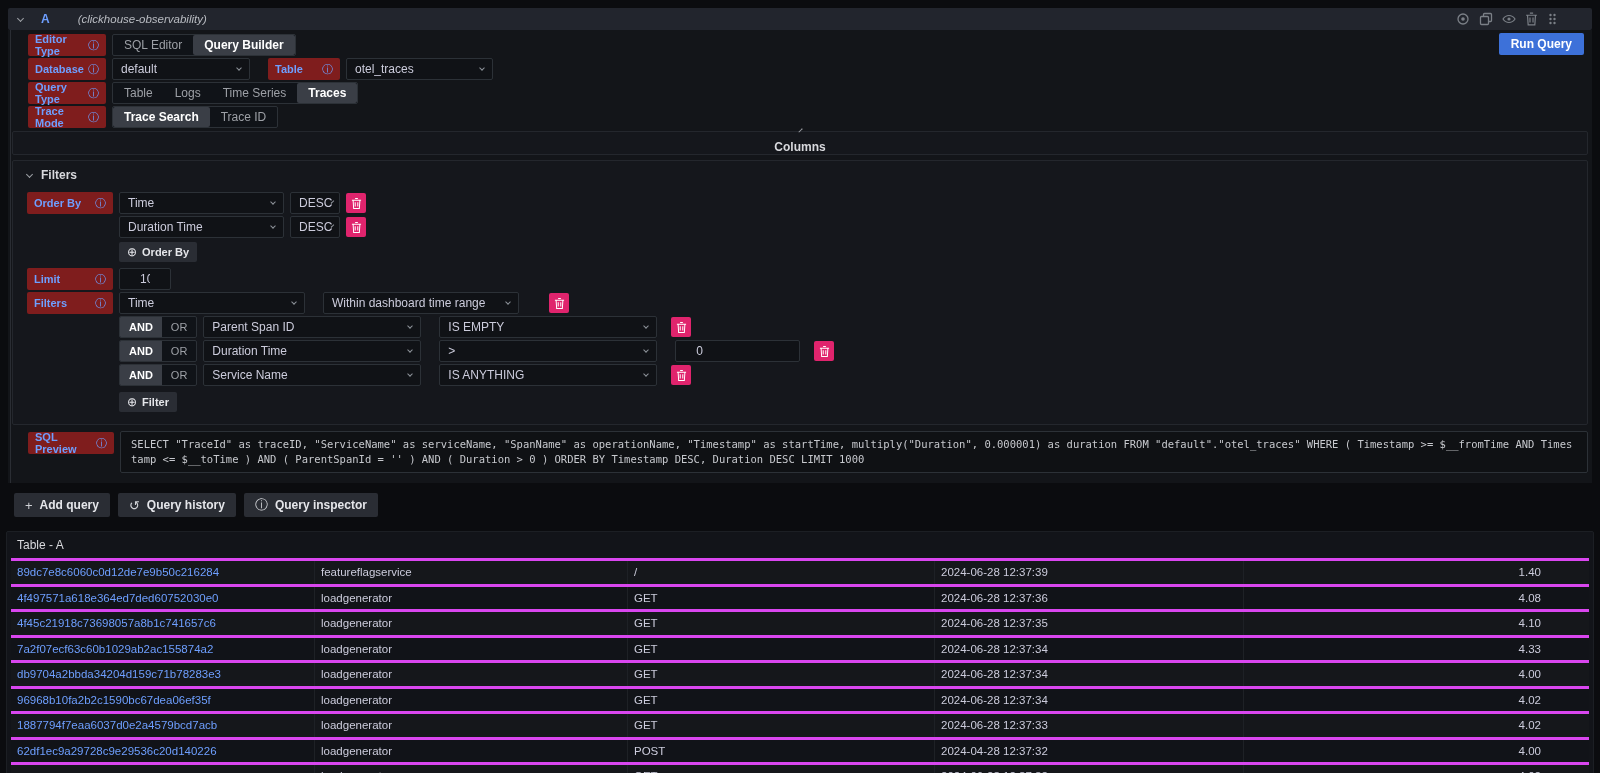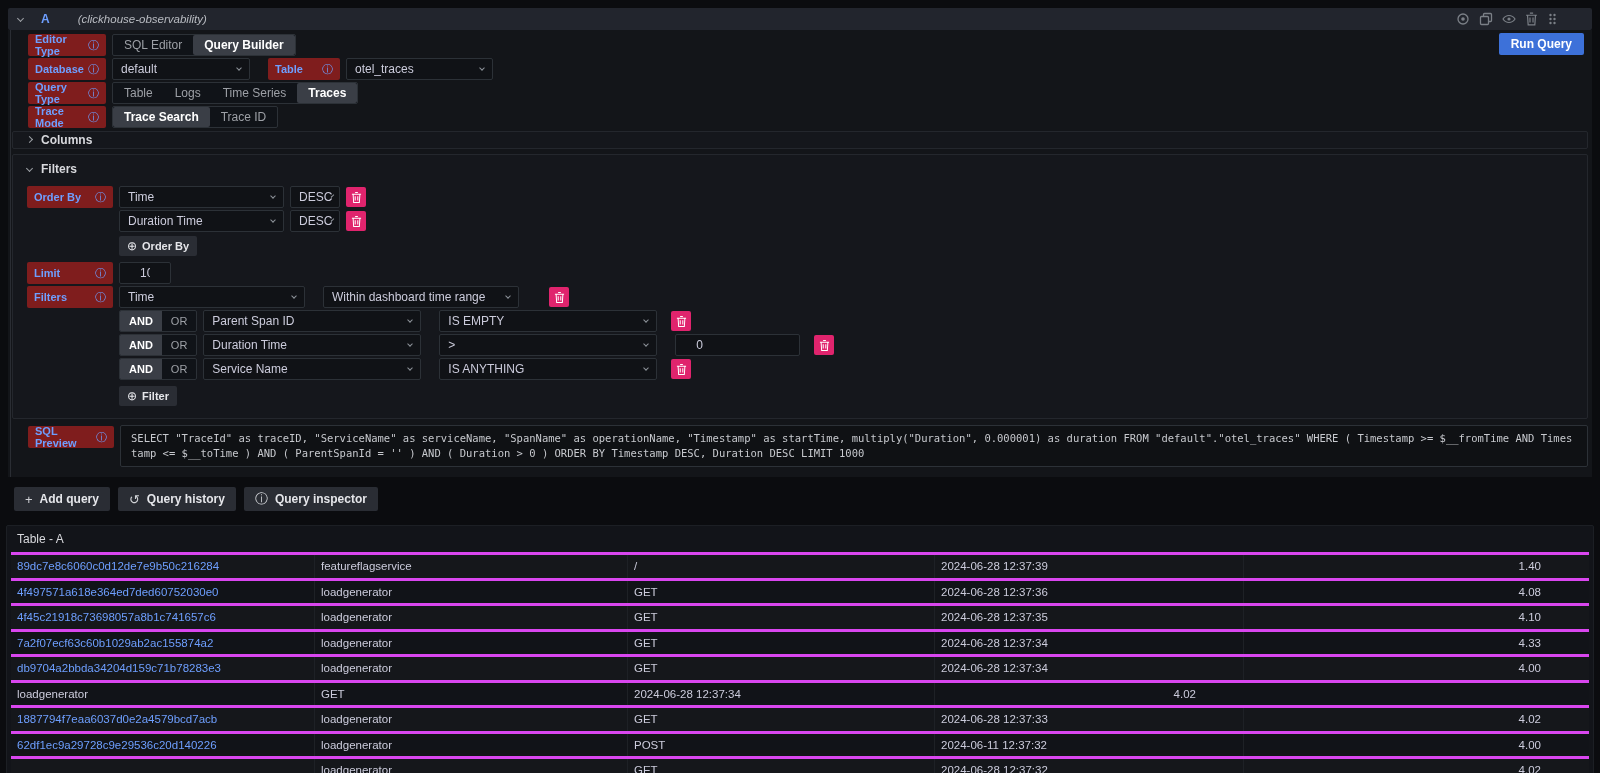--- a/index.html
+++ b/index.html
@@ -69,21 +69,21 @@
   .w52{width:52px;} .w125{width:125px;}
   .del-btn {
     width:20px; height:20px; flex:none; background:#e0246d; border:none; border-radius:2px;
     display:flex; align-items:center; justify-content:center; cursor:pointer;
   }
   .ml12{margin-left:12px;} .ml24{margin-left:24px;} .ml8{margin-left:8px;}
   .box {
     margin-left:-16px; width:calc(100% + 16px);
     border:1px solid #24272d; border-radius:2px; background:#15171c;
   }
-  .box.columns { height:18px; display:flex; align-items:center; gap:9px; padding:0 14px; margin-bottom:5px; margin-top:3px;}
+  .box.columns { height:24px; display:flex; align-items:center; gap:9px; padding:0 14px; margin-bottom:5px; margin-top:3px;flex-direction:column;}
   .box-title { color:#d8d9dd; font-weight:700; font-size:12px; }
   .box.filters { padding:7px 10px 10px 14px; margin-bottom:4px; }
   .filters-head { display:flex; align-items:center; gap:9px; margin-bottom:10px; }
   .frow { display:flex; align-items:center; gap:6px; margin-bottom:2px; }
   .indent { margin-left:92px; }
   .add-btn {
     height:20px; background:#2a2d34; border:none; border-radius:2px; color:#e5e6ea;
     font-family:"Liberation Sans",sans-serif; font-size:11px; font-weight:700;
     padding:0 8px; display:inline-flex; align-items:center; gap:5px; cursor:pointer;
   }
@@ -434,37 +434,38 @@
       <div class="td num">4.33</div>
     </div>
     <div class="trow">
       <div class="td"><span class="link">db9704a2bbda34204d159c71b78283e3</span></div>
       <div class="td">loadgenerator</div>
       <div class="td">GET</div>
       <div class="td">2024-06-28 12:37:34</div>
       <div class="td num">4.00</div>
     </div>
     <div class="trow">
+      <div class="td"><span class="link">96968b10fa2b2c1590bc67dea06ef35f</span></div>
       <div class="td">loadgenerator</div>
       <div class="td">GET</div>
       <div class="td">2024-06-28 12:37:34</div>
       <div class="td num">4.02</div>
     </div>
     <div class="trow">
       <div class="td"><span class="link">1887794f7eaa6037d0e2a4579bcd7acb</span></div>
       <div class="td">loadgenerator</div>
       <div class="td">GET</div>
       <div class="td">2024-06-28 12:37:33</div>
       <div class="td num">4.02</div>
     </div>
     <div class="trow">
       <div class="td"><span class="link">62df1ec9a29728c9e29536c20d140226</span></div>
       <div class="td">loadgenerator</div>
       <div class="td">POST</div>
-      <div class="td">2024-06-11 12:37:32</div>
+      <div class="td">2024-04-28 12:37:32</div>
       <div class="td num">4.00</div>
     </div>
     <div class="trow">
       <div class="td"></div>
       <div class="td">loadgenerator</div>
       <div class="td">GET</div>
       <div class="td">2024-06-28 12:37:32</div>
       <div class="td num">4.02</div>
     </div>
 

